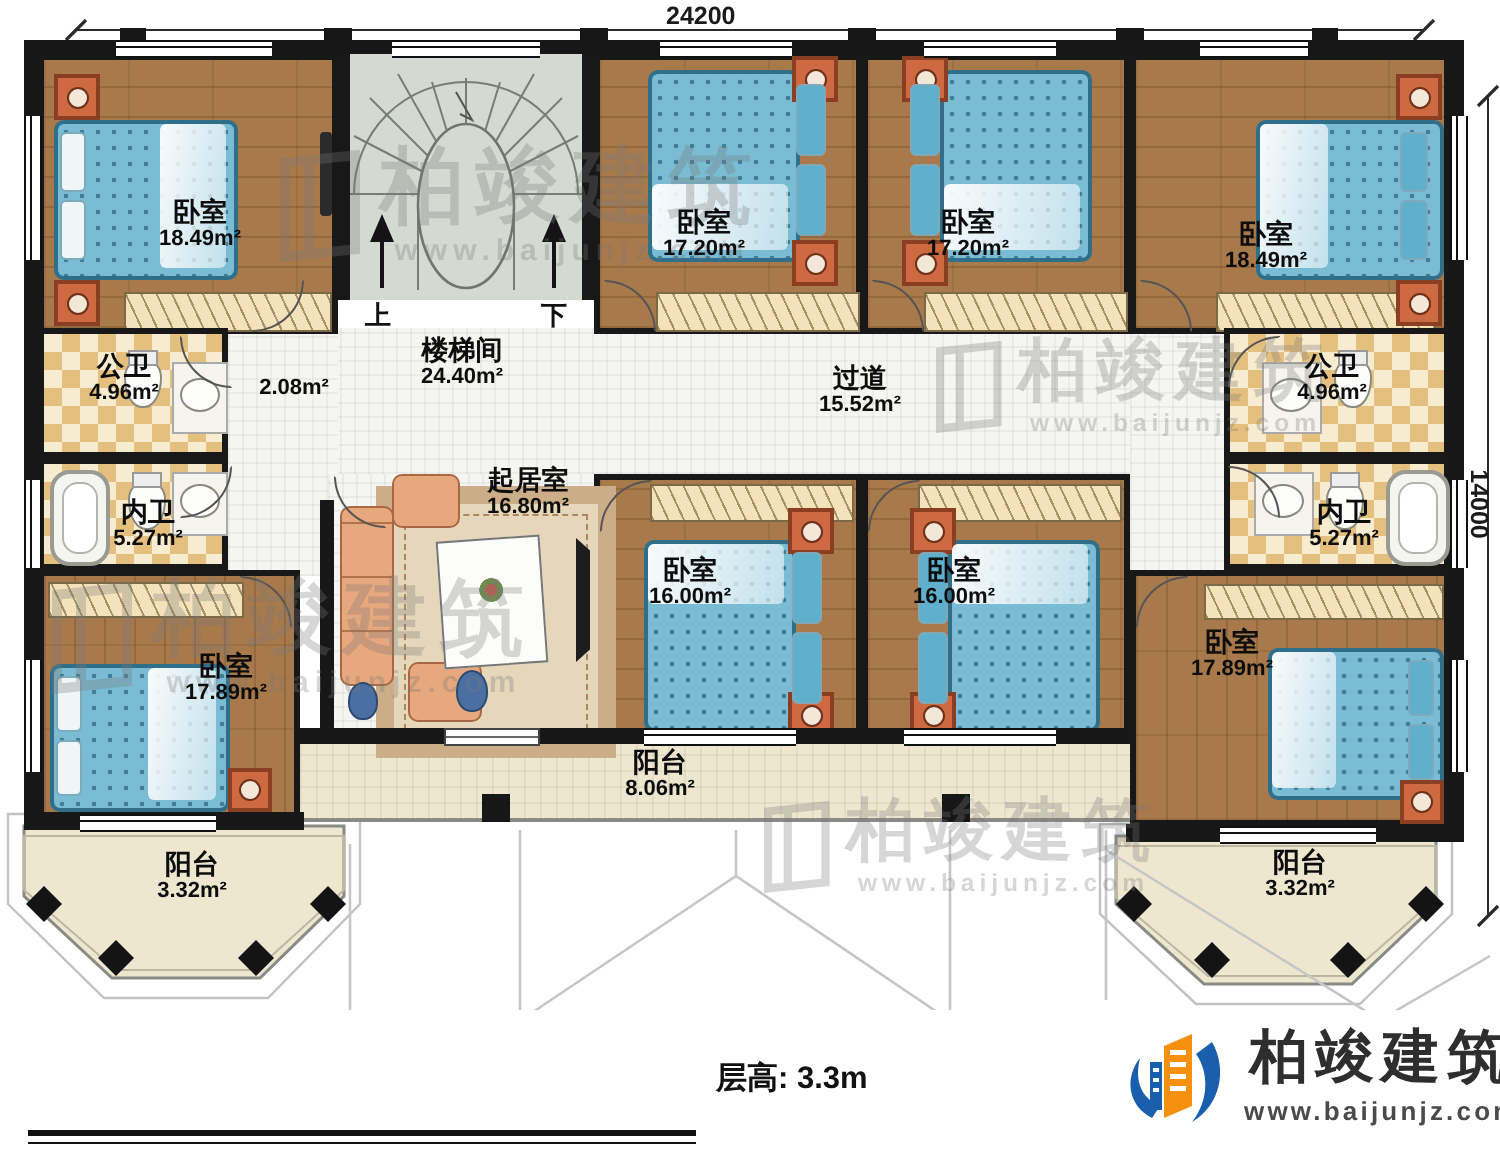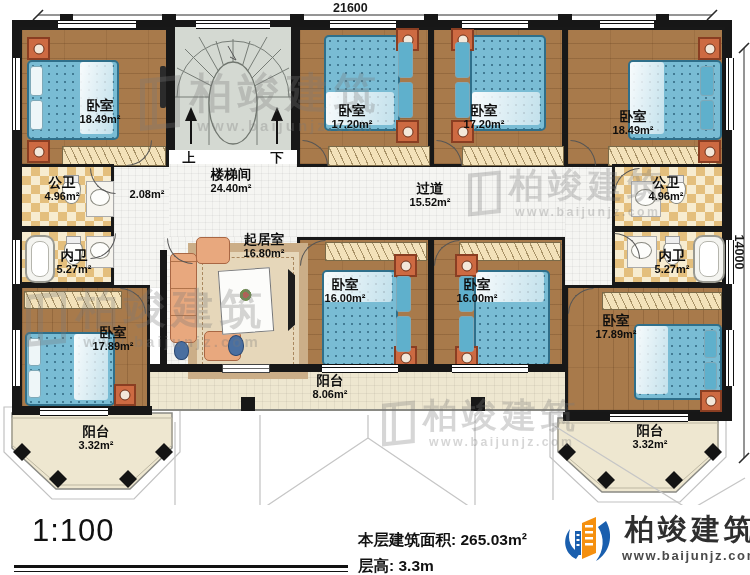--- a/index.html
+++ b/index.html
@@ -137,21 +137,21 @@
     <g stroke="#2a2a2a" stroke-width="1">
       <line x1="38" y1="15" x2="712" y2="15"></line>
       <line x1="33" y1="20" x2="43" y2="10" stroke-width="1.6"></line>
       <line x1="707" y1="20" x2="717" y2="10" stroke-width="1.6"></line>
       <line x1="744" y1="48" x2="744" y2="458"></line>
       <line x1="739" y1="53" x2="749" y2="43" stroke-width="1.6"></line>
       <line x1="739" y1="463" x2="749" y2="453" stroke-width="1.6"></line>
     </g>
   </svg>
 
-  <div class="dim" style="left:333px;top:1px;">21600</div>
+  <div class="dim" style="left:333px;top:1px;">24200</div>
   <div class="dim" style="left:722px;top:245px;transform:rotate(90deg);">14000</div>
 
   <div class="wall" style="left:12px;top:20px;width:720px;height:7px;"></div>
   <div class="wall" style="left:12px;top:20px;width:7px;height:395px;"></div>
   <div class="wall" style="left:725px;top:20px;width:7px;height:401px;"></div>
   <div class="wall" style="left:12px;top:406px;width:140px;height:9px;"></div>
   <div class="wall" style="left:563px;top:412px;width:169px;height:9px;"></div>
 
   <div class="pilaster" style="left:60px;top:14px;width:13px;height:13px;"></div>
   <div class="pilaster" style="left:162px;top:14px;width:14px;height:13px;"></div>
@@ -443,26 +443,24 @@
   </div>
   <div class="rlabel" style="left:650px;top:437px;">
     <span class="rname">阳台</span>
     <span class="rarea">3.32m²</span>
   </div>
   <div class="updown" style="left:189px;top:158px;">上</div>
   <div class="updown" style="left:277px;top:158px;">下</div>
 
   <div id="footer">
     <div class="title-row">
-      <span class="title-scale">1:100</span>
     </div>
     <div class="title-underline"></div>
     <div class="title-underline2"></div>
     <div class="meta">
-      <div>本层建筑面积: 265.03m²</div>
       <div>层高: 3.3m</div>
     </div>
     <div class="brand">
       <svg width="52" height="58" viewBox="0 0 52 58">
         <path d="M14,50 C2,44 0,30 8,20 C5,32 9,40 18,44 Z" fill="#1a5fae"></path>
         <path d="M44,12 C52,26 48,44 34,52 C42,42 43,28 36,18 Z" fill="#1a5fae"></path>
         <polygon points="20,14 34,8 34,44 20,50" fill="#f5900f"></polygon>
         <rect x="23" y="16" width="8" height="2.5" fill="#fff"></rect>
         <rect x="23" y="22" width="8" height="2.5" fill="#fff"></rect>
         <rect x="23" y="28" width="8" height="2.5" fill="#fff"></rect>

